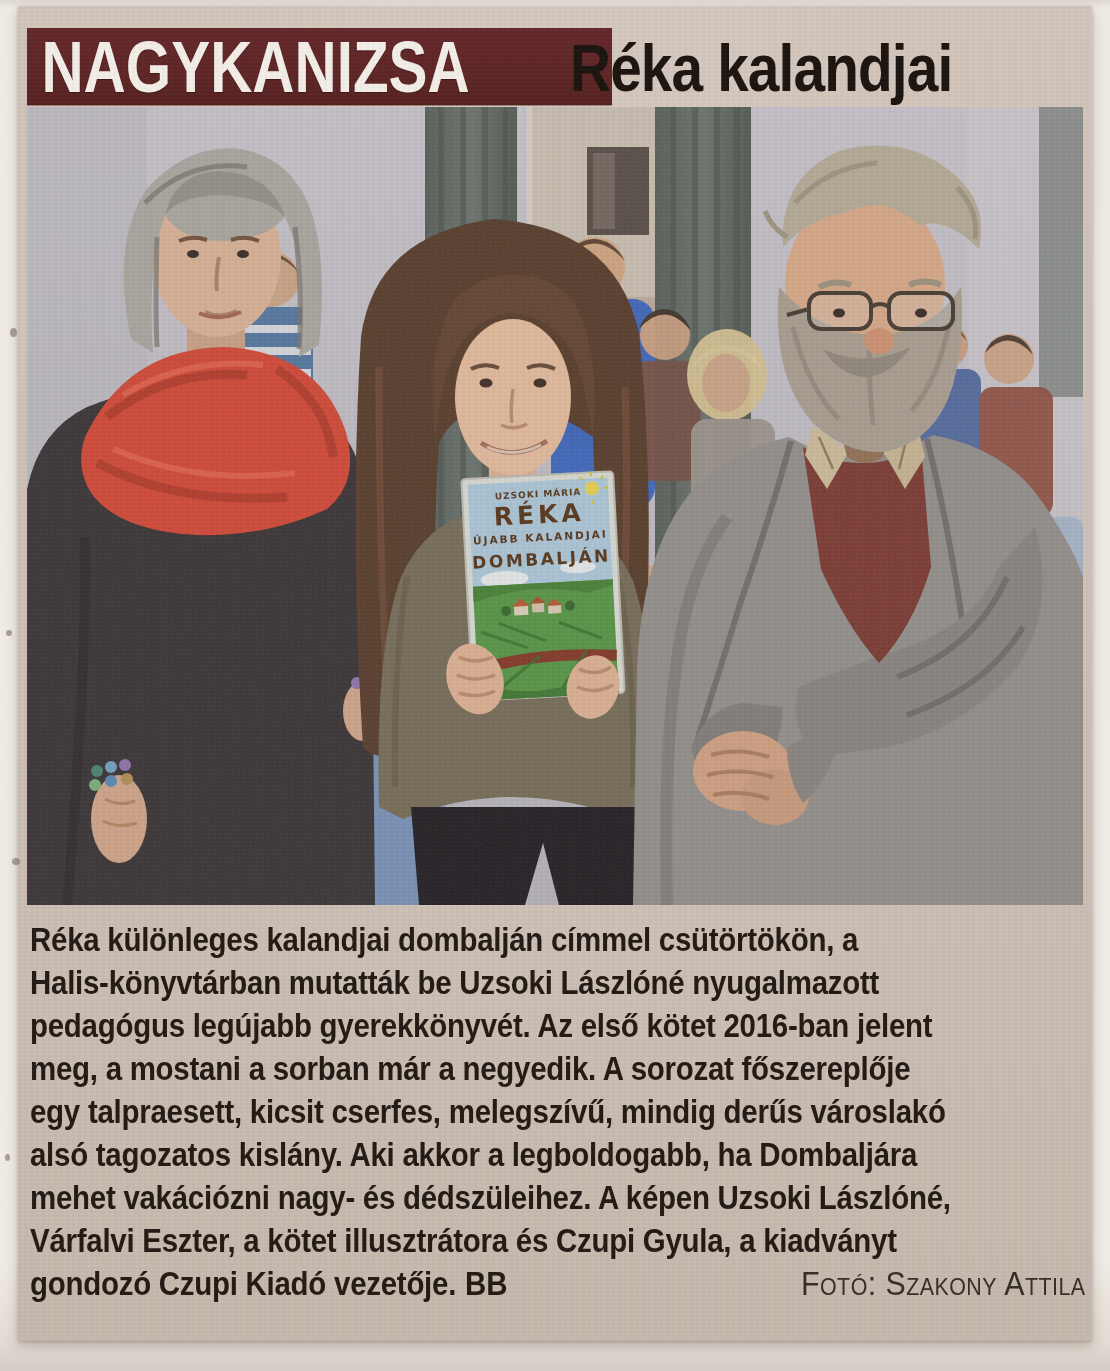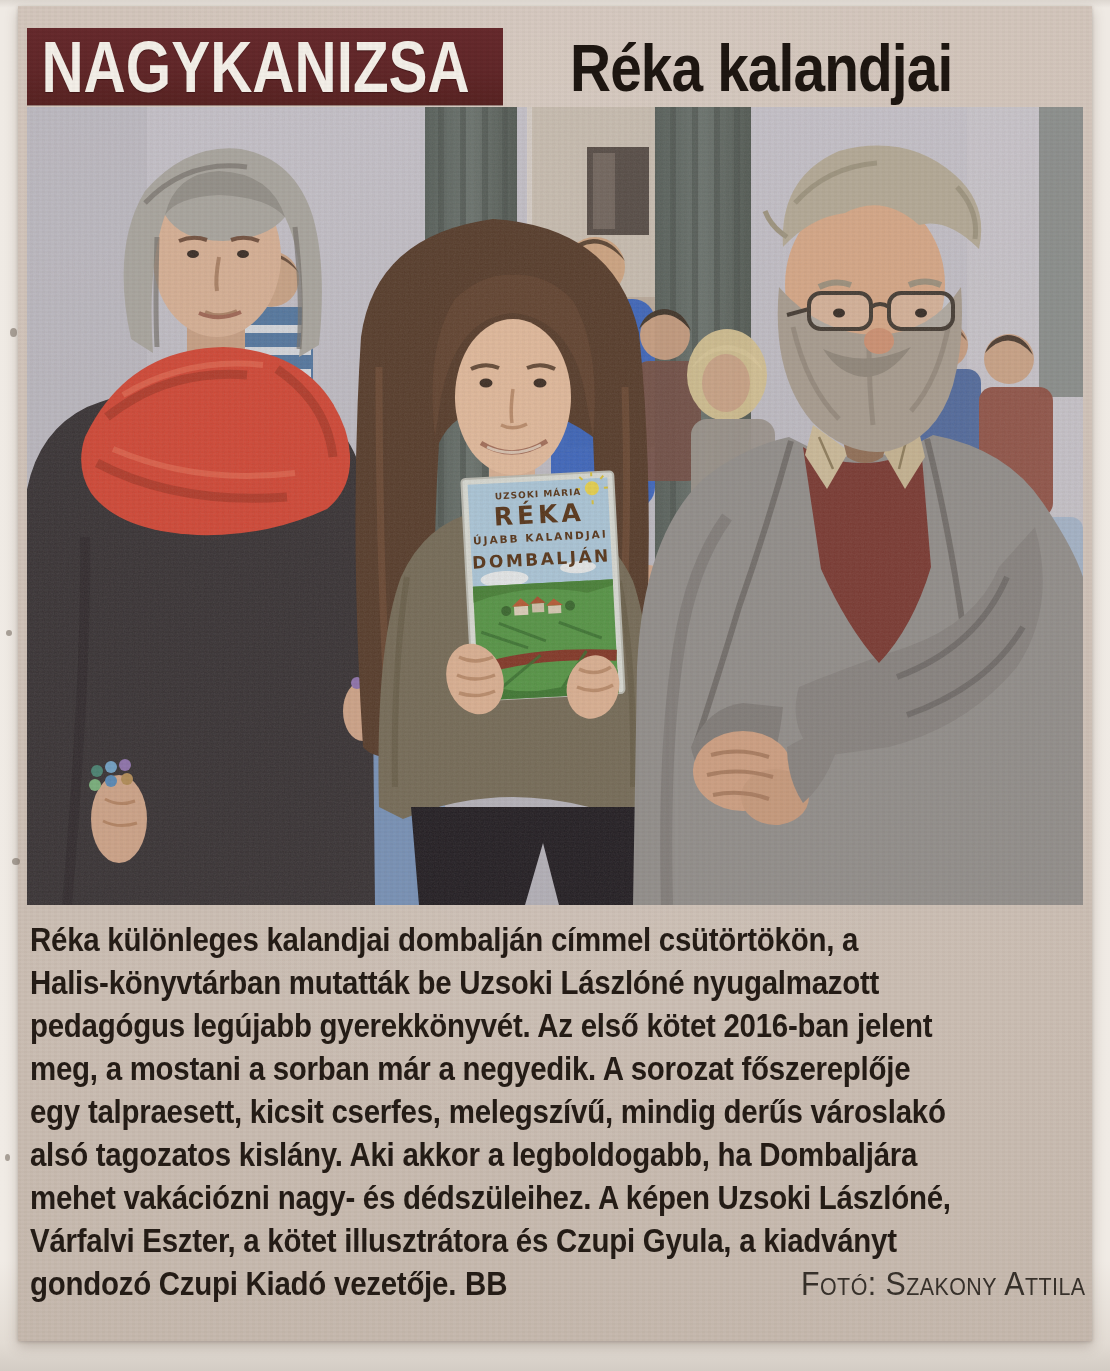--- a/index.html
+++ b/index.html
@@ -18,21 +18,21 @@
   .clipping::after{ 
     content:"";position:absolute;inset:0;pointer-events:none;opacity:.55;
     background:
       repeating-linear-gradient(0deg,rgba(110,90,75,.045) 0 2px,rgba(255,255,255,.03) 2px 4px),
       repeating-linear-gradient(90deg,rgba(110,90,75,.04) 0 3px,rgba(255,255,255,.02) 3px 6px);
   }
   .speck{position:absolute;background:#6d6257;border-radius:50%;opacity:.55;}
 
   
   .masthead-box{
-    position:absolute;left:9px;top:22px;width:476px;height:77px;
+    position:absolute;left:9px;top:22px;width:585px;height:77px;
     background:linear-gradient(180deg,#632629 0,#5e2426 55%,#55201f 100%);
     display:flex;align-items:center;
     box-shadow:0 1px 0 rgba(60,20,20,.4);
   }
   .masthead-box span{
     display:inline-block;color:#f3efe8;font-weight:700;font-size:73px;line-height:1;
     letter-spacing:0px;transform:scaleX(.80);transform-origin:0 50%;
     padding-left:18px;white-space:nowrap;
     text-shadow:0 1px 1px rgba(40,10,10,.5);
   }

